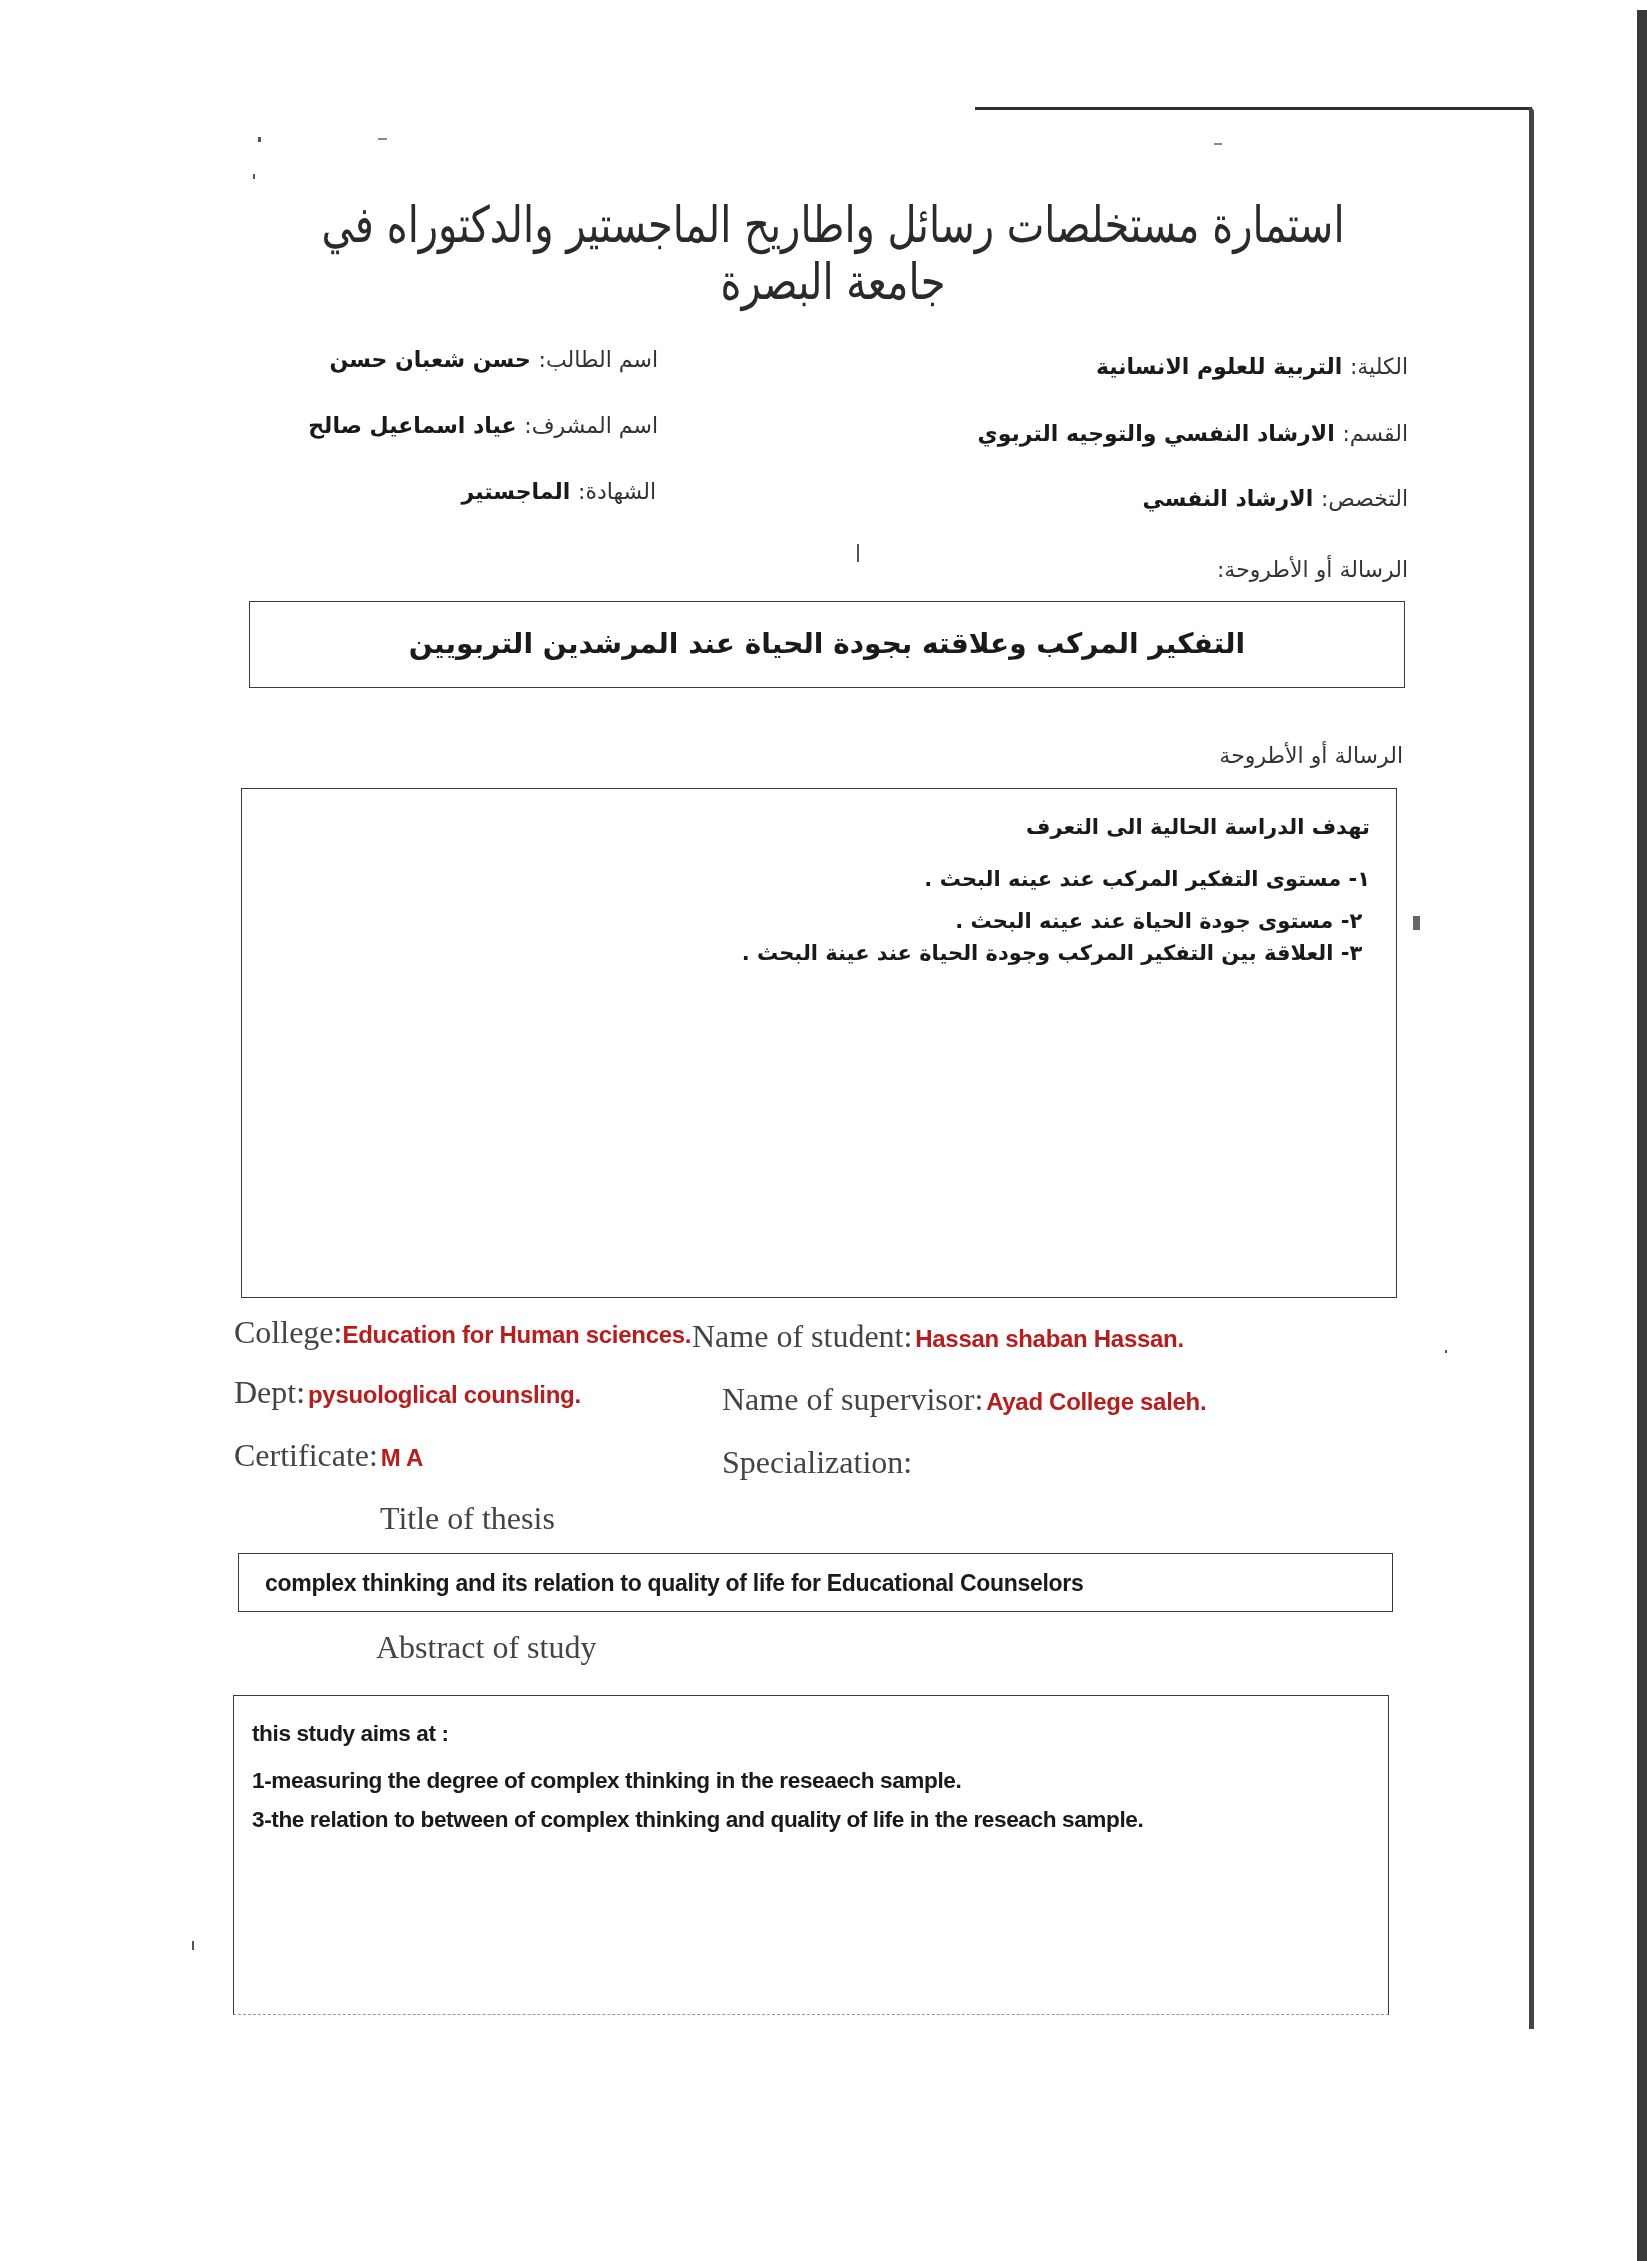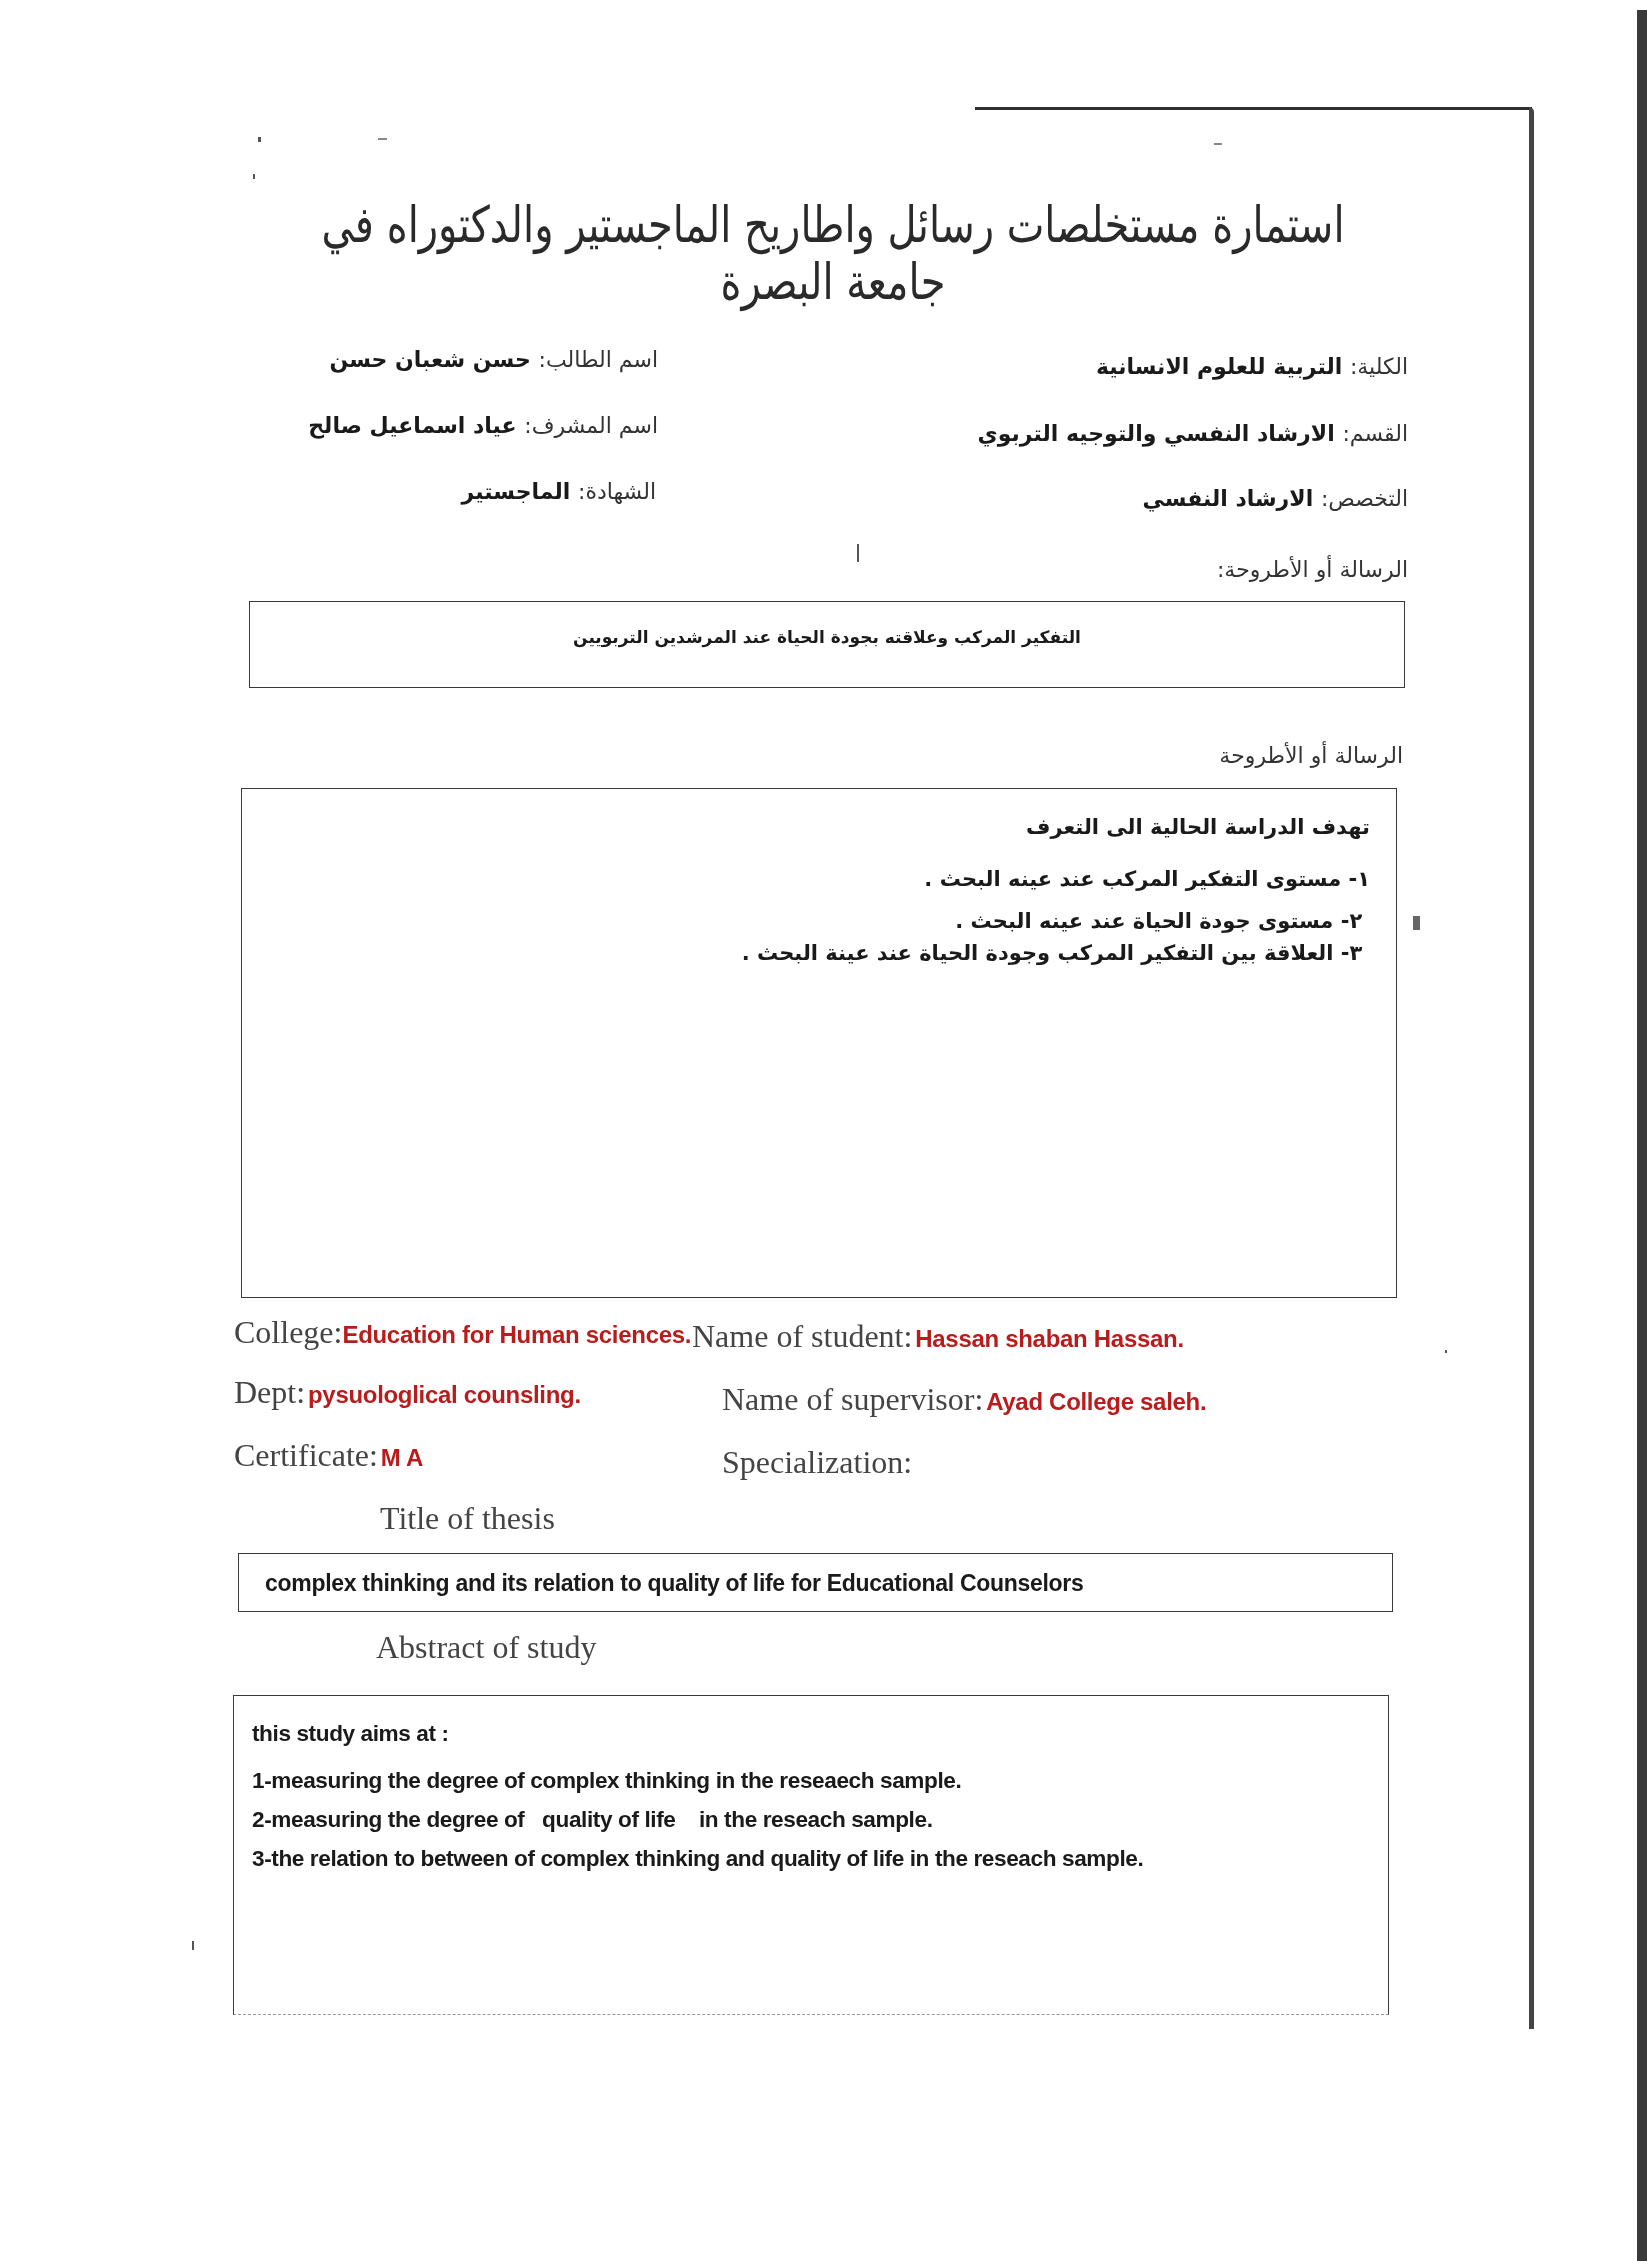--- a/index.html
+++ b/index.html
@@ -11,21 +11,21 @@
   .frame-right { position: absolute; left: 1529px; top: 107px; width: 5.2px; height: 1922px; background: #444; border-top-right-radius: 6.5px; }
 
   .ar { direction: rtl; font-family: "DejaVu Sans", sans-serif; font-weight: bold; position: absolute; white-space: nowrap; }
   .main-title { position: absolute; left: 271px; top: 207px; width: 1124px; text-align: center; direction: rtl; font-family: "DejaVu Serif", serif; font-size: 40px; color: #2a2a2a; letter-spacing: 0.6px; transform: scaleY(1.25); }
 
   .ar-label { font-weight: normal; color: #333; }
   .ar-row { font-size: 22px; }
 
   .box { position: absolute; border: 1.9px solid #3a3a3a; box-sizing: border-box; background: transparent; }
   .box-title-ar { left: 249px; top: 601px; width: 1156px; height: 87px; }
-  .box-title-ar .text { position: absolute; width: 100%; top: 24.5px; text-align: center; direction: rtl; font-family: "DejaVu Sans", sans-serif; font-weight: bold; font-size: 17px; }
+  .box-title-ar .text { position: absolute; width: 100%; top: 24.5px; text-align: center; direction: rtl; font-family: "DejaVu Sans", sans-serif; font-weight: bold; font-size: 28px; }
 
   .box-abstract-ar { left: 241px; top: 788px; width: 1156px; height: 510px; }
   .box-abstract-ar .lines { position: absolute; right: 26px; top: 26px; direction: rtl; font-family: "DejaVu Sans", sans-serif; font-weight: bold; font-size: 21px; }
   .box-abstract-ar .lines div { white-space: nowrap; }
 
   .en-label { font-family: "Liberation Serif", serif; font-size: 32px; color: #444; }
   .en-value { font-family: "Liberation Sans", sans-serif; font-weight: bold; font-size: 24px; color: #b91c1c; letter-spacing: -0.3px; }
   .en-row { position: absolute; white-space: nowrap; }
 
   .box-title-en { left: 238px; top: 1553px; width: 1155px; height: 59px; }
@@ -116,21 +116,20 @@
 <div class="en-row en-label" style="left:380px; top:1500px;">Title of thesis</div>
 <div class="box box-title-en">
   <div class="text">complex thinking and its relation to quality of life for Educational Counselors</div>
 </div>
 
 <div class="en-row en-label" style="left:376px; top:1629px;">Abstract of study</div>
 <div class="box box-abstract-en">
   <div class="lines">
     <div class="intro">this study aims at :</div>
     <div>1-measuring the degree of complex thinking in the reseaech sample.</div>
-    <div>2-measuring the degree of   quality of life    in the reseach sample.</div>
     <div>3-the relation to between of complex thinking and quality of life in the reseach sample.</div>
   </div>
 </div>
 
 <div class="speck" style="left:258px; top:137px; width:2.6px; height:5.2px;"></div>
 <div class="speck" style="left:253px; top:174px; width:1.9px; height:5.2px;"></div>
 <div class="speck" style="left:378px; top:138px; width:9px; height:1.9px; background:#888;"></div>
 <div class="speck" style="left:1214px; top:143px; width:7.8px; height:1.9px; background:#888;"></div>
 <div class="speck" style="left:1413px; top:916px; width:6.5px; height:14px; background:#666;"></div>
 <div class="speck" style="left:192px; top:1941px; width:1.9px; height:9px;"></div>

